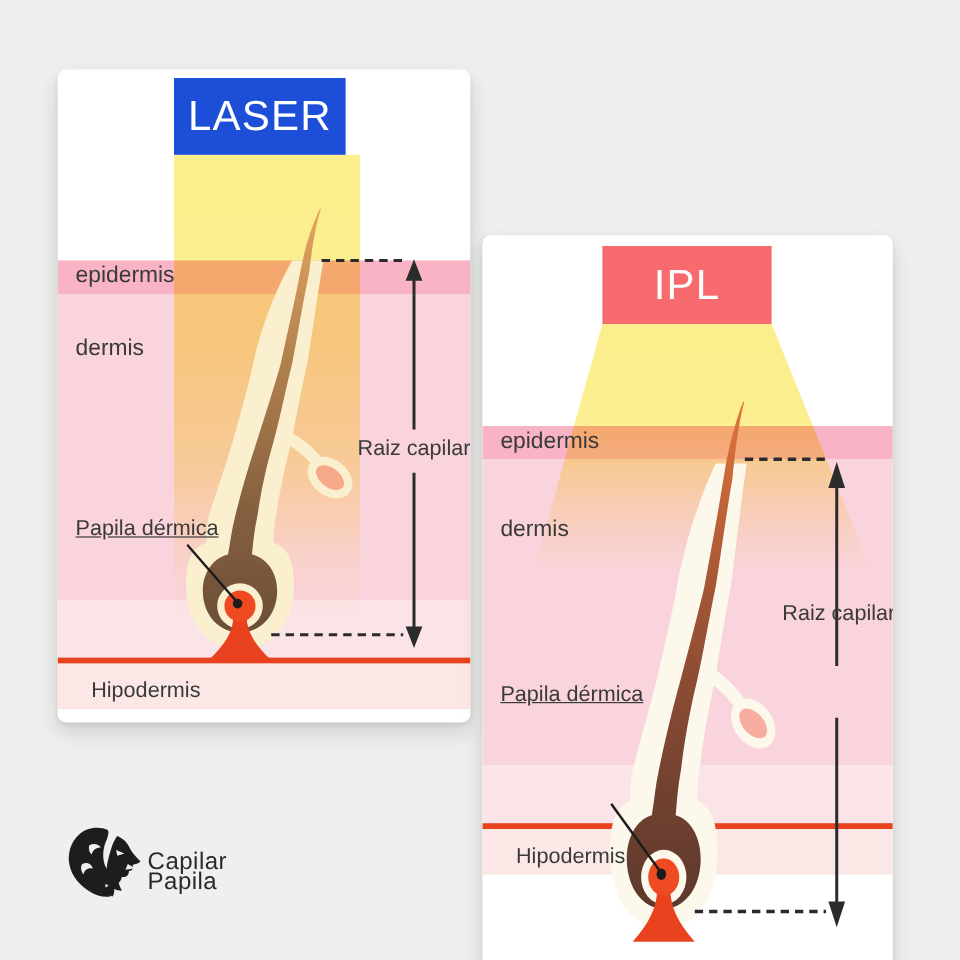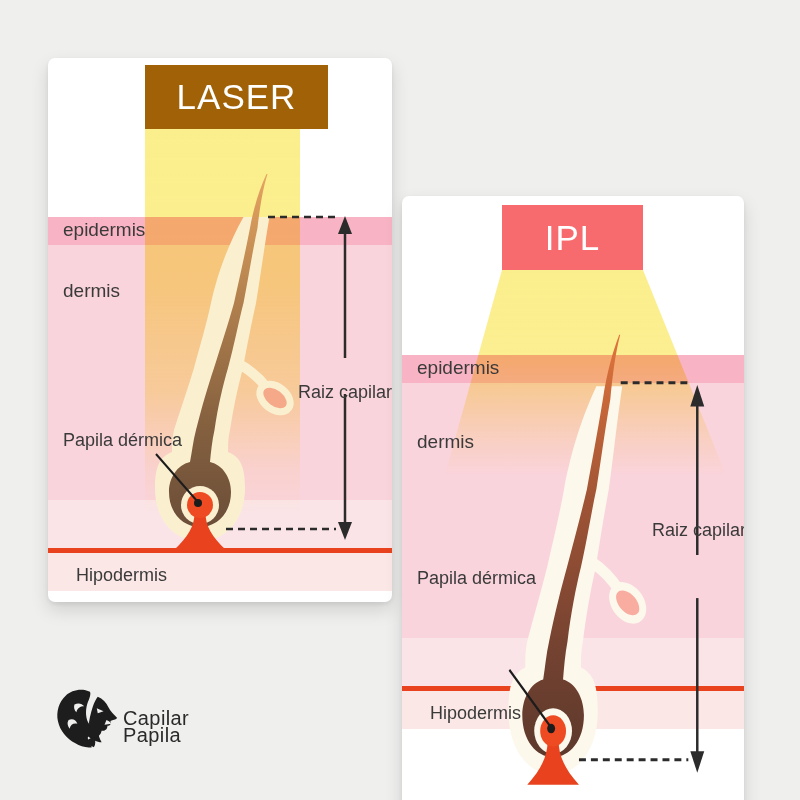--- a/index.html
+++ b/index.html
@@ -39,32 +39,32 @@
     background:linear-gradient(180deg,
       #fbee8c 0%, rgba(251,238,140,0.95) 45%,
       rgba(252,243,185,0.5) 80%, rgba(253,248,225,0) 100%);
   }
 
   
   .tag{
     position:absolute;display:flex;align-items:center;justify-content:center;
     color:#ffffff;font-size:35px;letter-spacing:1px;font-weight:400;
   }
-  .tag--laser{left:97px;top:7px;width:183px;height:64px;background:#a16207;}
+  .tag--laser{left:97px;top:7px;width:143px;height:64px;background:#1d4ed8;}
   .tag--ipl{left:100px;top:9px;width:141px;height:65px;background:#f76b6f;}
 
   .anatomy{position:absolute;left:0;top:0;width:100%;height:100%;}
 
   
   .lbl{position:absolute;color:#3a3a3a;white-space:nowrap;text-align:center;}
   .lbl--epidermis{left:15px;top:161px;font-size:19px;}
   .lbl--dermis{left:15px;top:222px;font-size:19px;}
   .card--ipl .lbl--dermis{top:235px;}
-  .lbl--papila{left:15px;top:372px;font-size:18px;}
-  .lbl--raiz{left:248px;top:324px;width:98px;font-size:18px;text-align:center;}
+  .lbl--papila{left:15px;top:372px;font-size:18px;text-decoration:underline;}
+  .lbl--raiz{left:248px;top:305px;width:98px;font-size:18px;text-align:center;}
   .lbl--hipodermis{left:15px;top:507px;font-size:18px;margin-left:13px;}
 
   
   .logo{position:absolute;left:55px;top:686px;display:flex;align-items:center;}
   .logo svg{display:block;}
   .logo-text{display:flex;flex-direction:column;color:#2a2a2a;font-size:20px;line-height:17px;letter-spacing:0.4px;padding-top:18px;}
 </style>
 </head>
 <body>
 

